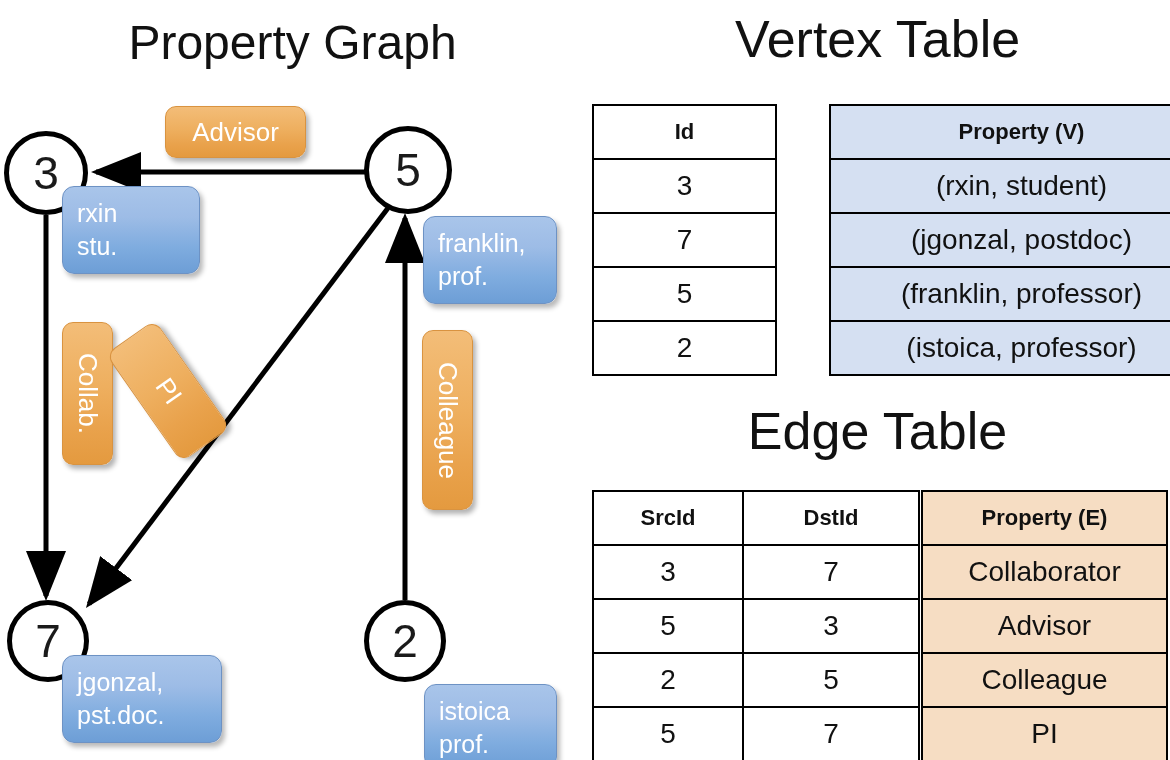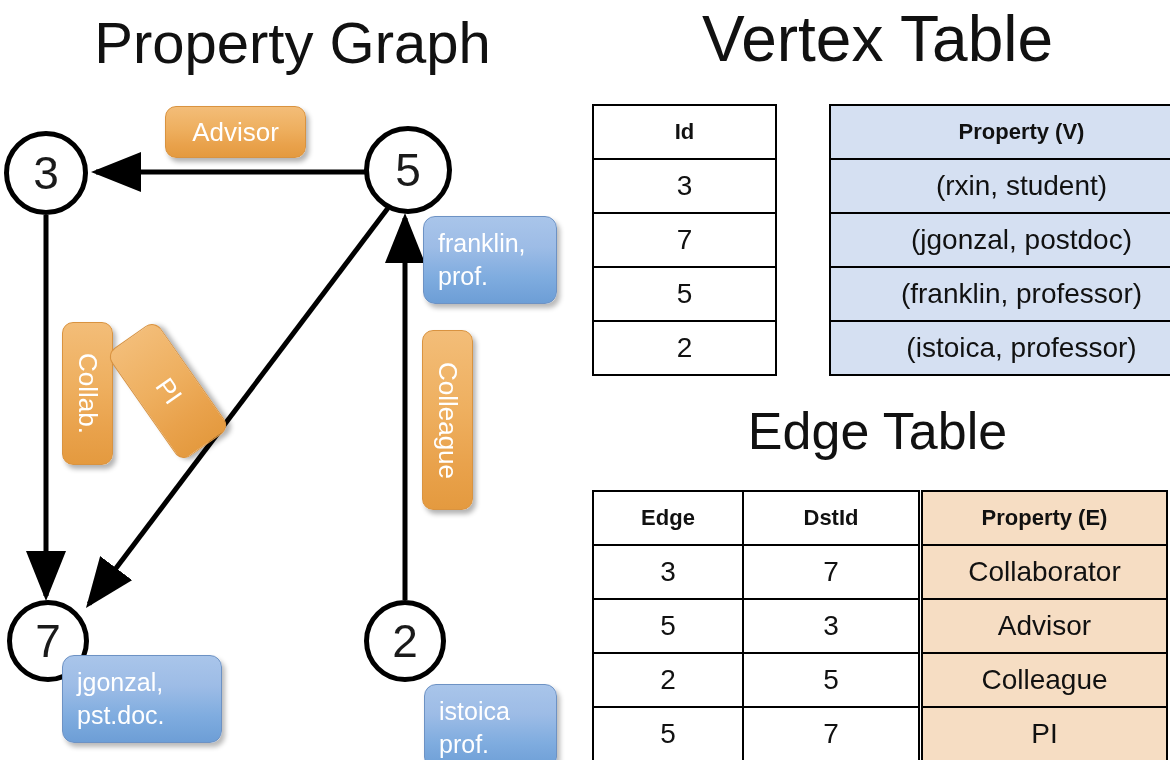--- a/index.html
+++ b/index.html
@@ -21,27 +21,27 @@
     position: absolute;
     font-family: "Liberation Sans", sans-serif;
     font-weight: 300;
     color: #111111;
     white-space: nowrap;
     letter-spacing: 0px;
   }
   #title-property-graph {
     left: 0px; top: 12px; width: 585px;
     text-align: center;
-    font-size: 58px;
+    font-size: 48px;
     line-height: 62px;
   }
   #title-vertex-table {
     left: 585px; top: 8px; width: 585px;
     text-align: center;
-    font-size: 64px;
+    font-size: 52px;
     line-height: 62px;
   }
   #title-edge-table {
     left: 585px; top: 400px; width: 585px;
     text-align: center;
     font-size: 52px;
     line-height: 62px;
   }
 
   
@@ -186,20 +186,24 @@
   </div>
 
   <div class="node" style="left:7px; top:600px; width:82px; height:82px;">
     <span>7</span>
   </div>
 
   <div class="node" style="left:364px; top:600px; width:82px; height:82px;">
     <span>2</span>
   </div>
 
+  <div class="vbox" style="left:62px; top:186px; width:138px; height:88px;">
+    <div>rxin</div>
+    <div>stu.</div>
+  </div>
 
   <div class="vbox" style="left:423px; top:188px; width:134px; height:88px;margin-top:28px;">
     <div>franklin,</div>
     <div>prof.</div>
   </div>
 
   <div class="vbox" style="left:62px; top:655px; width:160px; height:88px;">
     <div>jgonzal,</div>
     <div>pst.doc.</div>
   </div>
@@ -267,21 +271,21 @@
     </tr>
     <tr>
       <td class="cell-blue">(istoica, professor)</td>
     </tr>
   </tbody>
 </table>
 
 <table class="tbl" id="edge-src-dst-table">
   <thead>
     <tr>
-      <th style="width:150px;">Edge</th>
+      <th style="width:150px;">SrcId</th>
       <th style="width:176px;">DstId</th>
     </tr>
   </thead>
   <tbody>
     <tr>
       <td>3</td>
       <td>7</td>
     </tr>
     <tr>
       <td>5</td>

